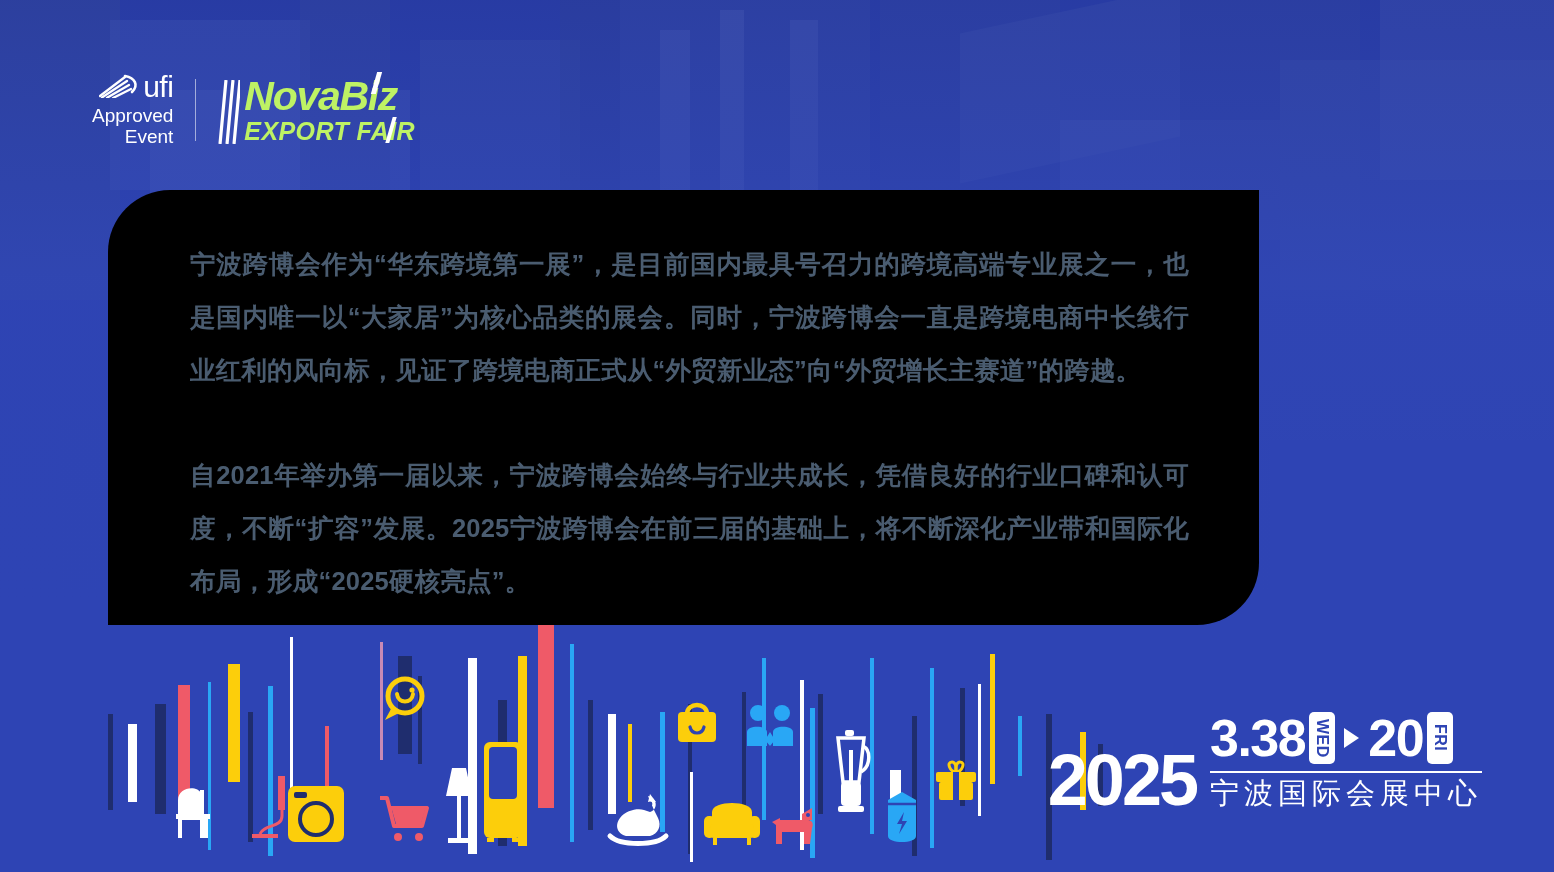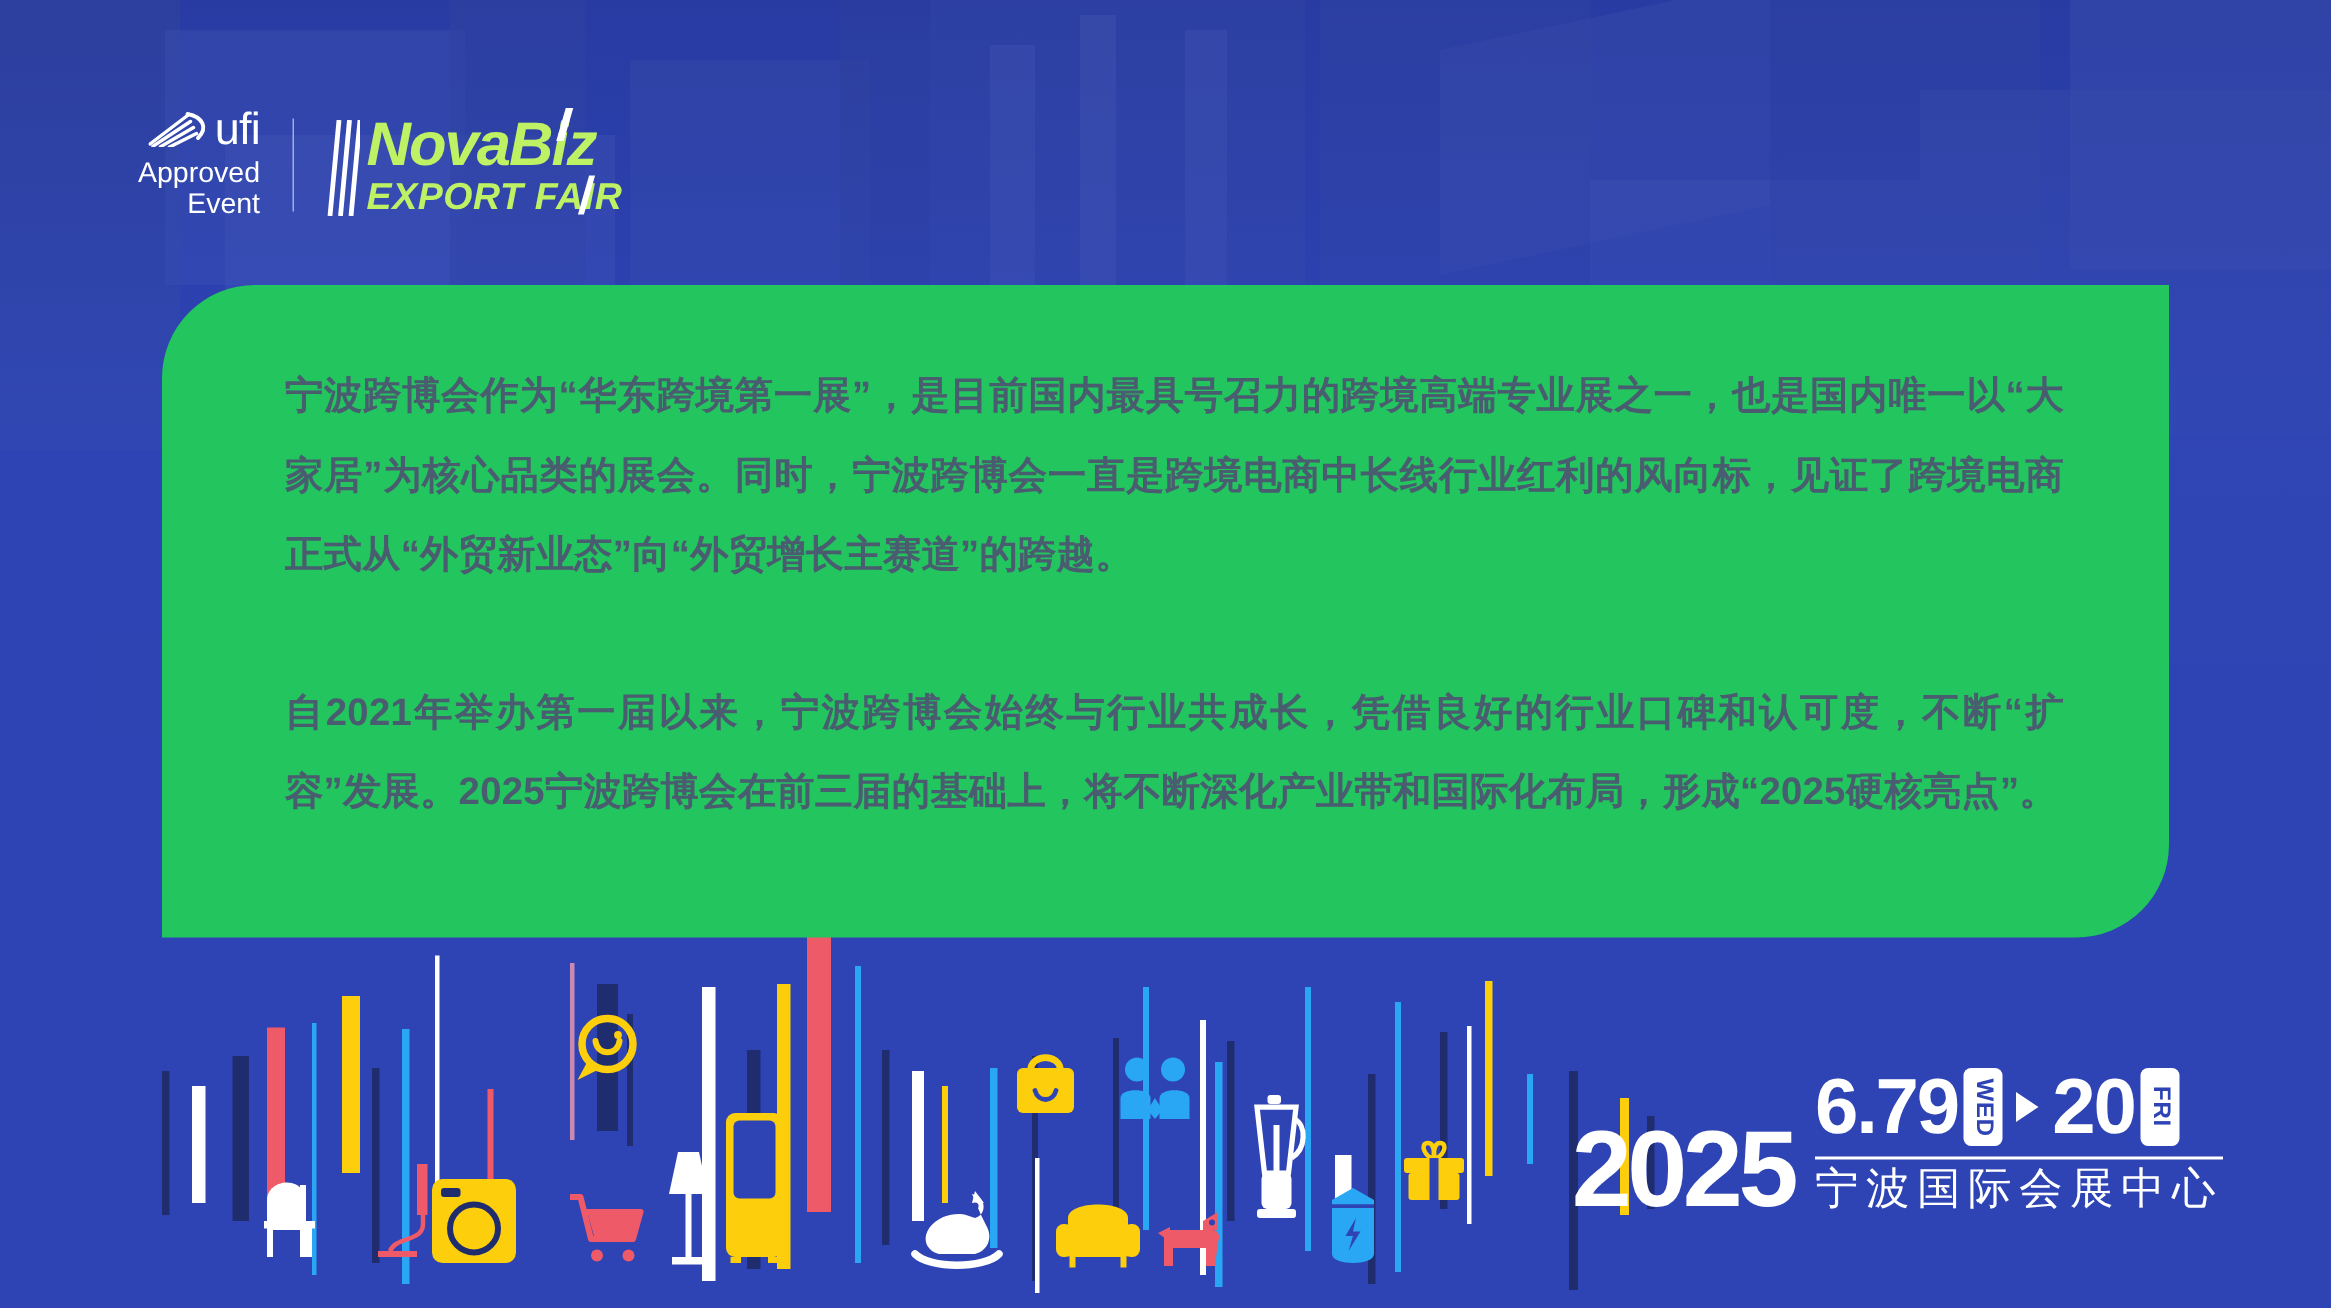--- a/index.html
+++ b/index.html
@@ -70,22 +70,22 @@
   }
   .nb-tick{
     position:absolute; width:5px; height:20px; background:#fff;
     transform:skewX(-16deg);
   }
 
   
   .card{
     position:absolute;
     left:108px; top:190px;
-    width:1338px; height:435px;
-    background:#22c55e;
+    width:1151px; height:435px;
+    background:#000000;
     border-radius:62px 0 62px 0;
     z-index:10;
     padding:48px 70px 40px 82px;
   }
   .card p{
     color:#4a5c70;
     font-size:25.5px;
     font-weight:bold;
     line-height:53px;
     letter-spacing:0.2px;
@@ -362,21 +362,21 @@
       <rect x="2" y="12" width="40" height="10" rx="2" fill="#fcce0b"></rect>
       <rect x="5" y="22" width="34" height="18" rx="2" fill="#fcce0b"></rect>
       <rect x="19" y="12" width="6" height="28" fill="#2e44b4"></rect>
     </svg>
   </div>
 
   <div class="dateblock">
     <div class="year">2025</div>
     <div class="dateright">
       <div class="daterow">
-        <span>6.79</span>
+        <span>3.38</span>
         <span class="daypill">
           <span>WED</span>
         </span>
         <i class="arrowtri"></i>
         <span>20</span>
         <span class="daypill">
           <span>FRI</span>
         </span>
       </div>
       <div class="venue-rule"></div>

